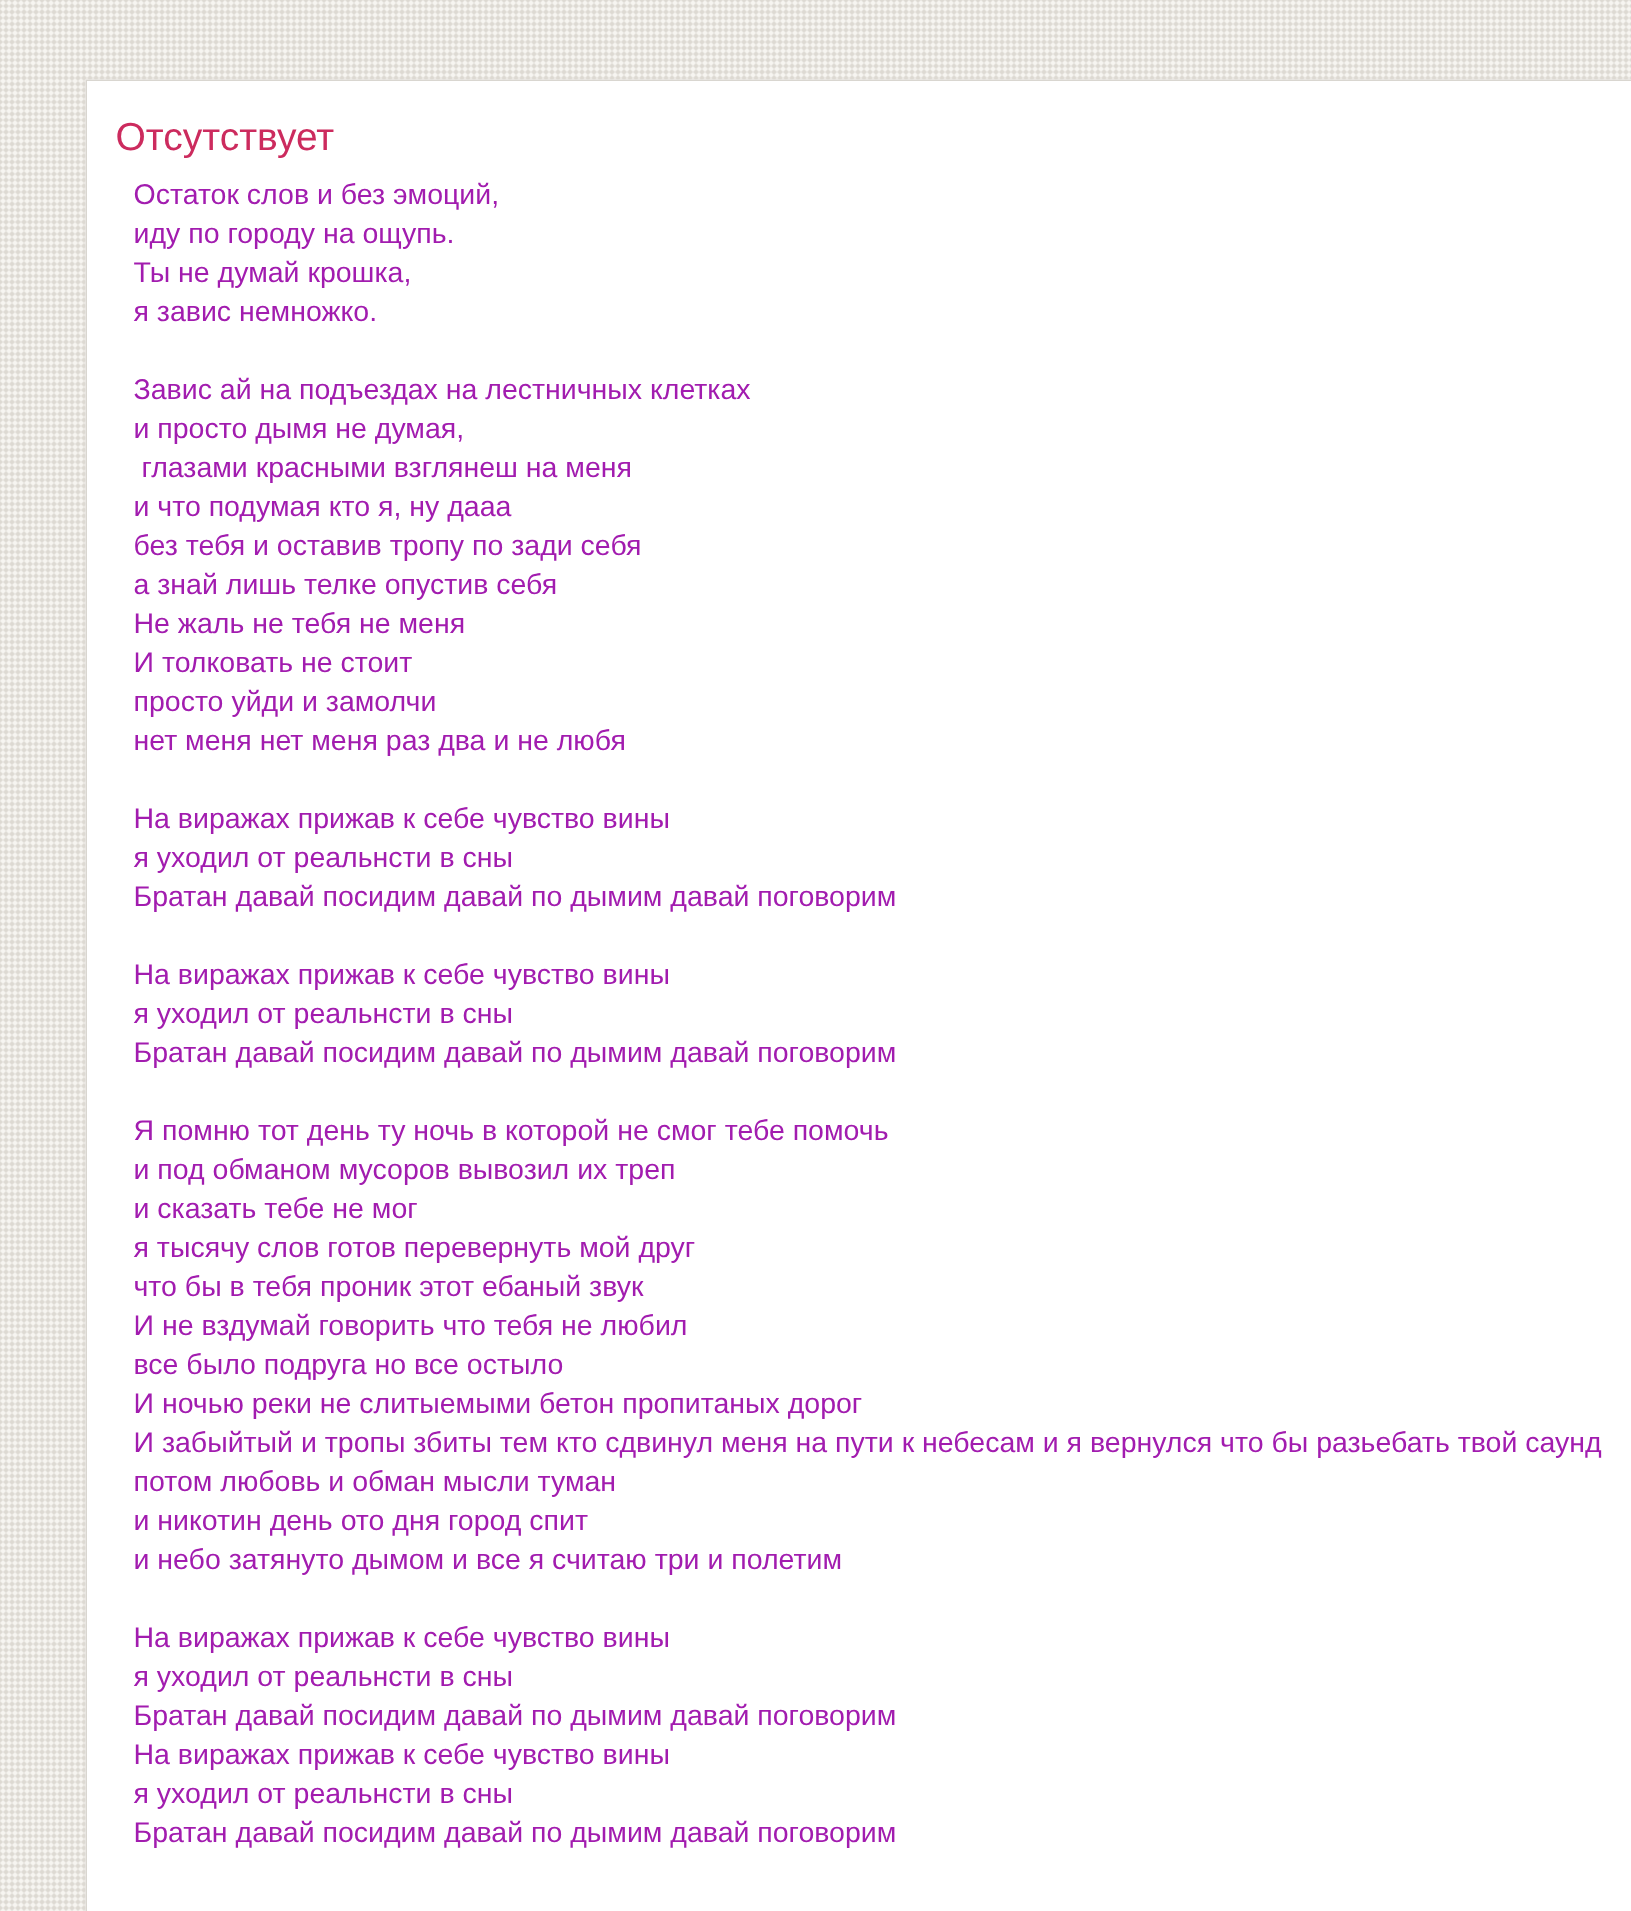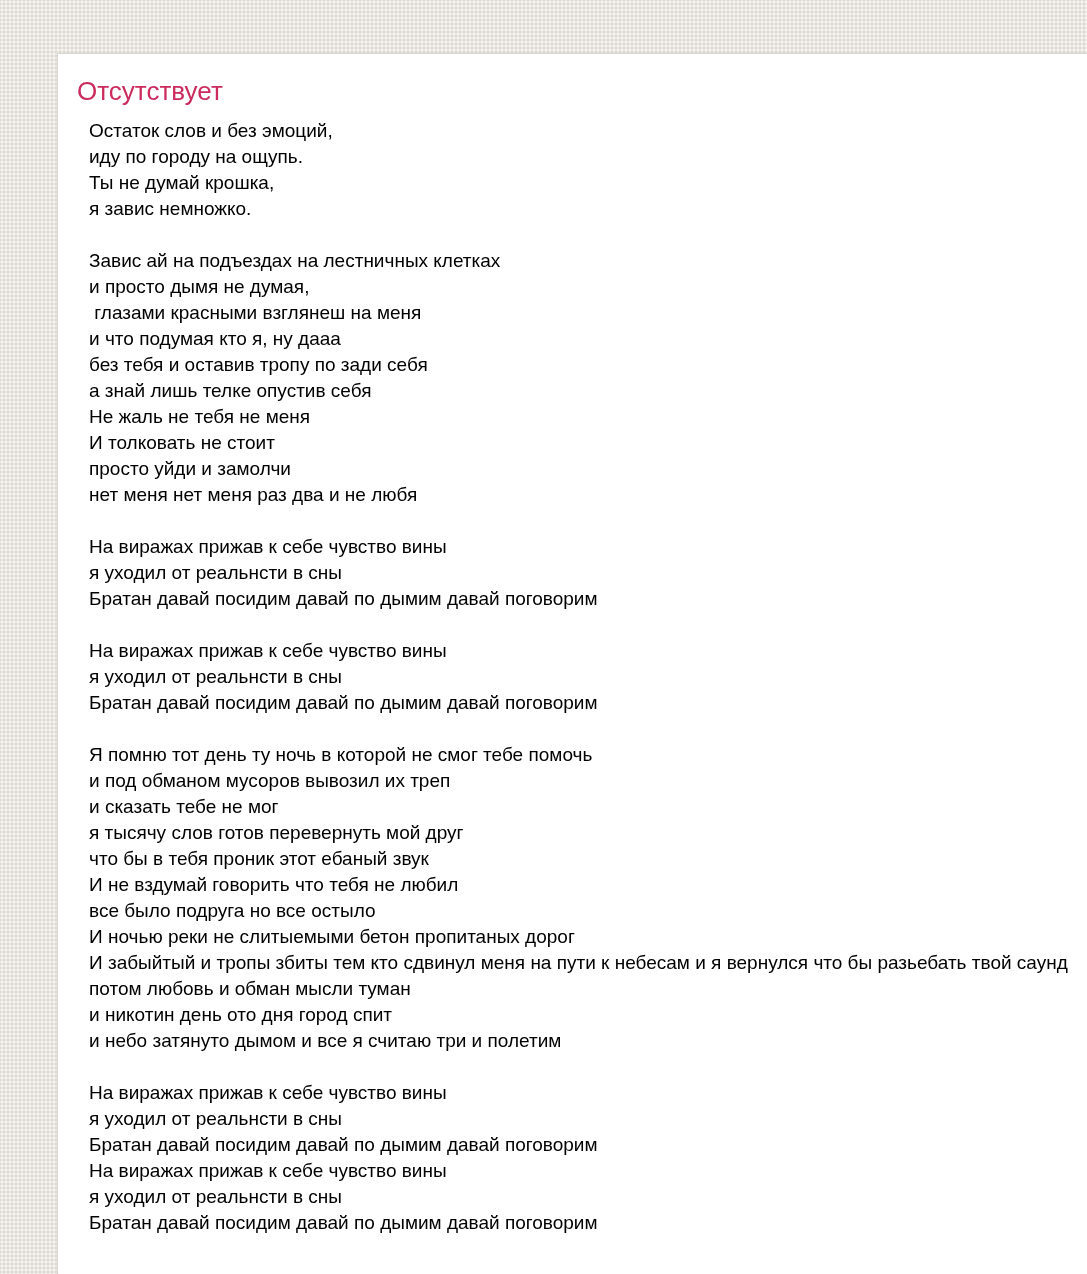--- a/index.html
+++ b/index.html
@@ -43,21 +43,21 @@
   }
   .artist-link {
     color: #57a1ae;
     text-decoration: none;
     cursor: pointer;
   }
   .lyrics {
     margin-top: 12px;
     font-size: 19px;
     line-height: 26px;
-    color: #000000;
+    color: #a21caf;
     white-space: pre;
   }
 </style>
 </head>
 <body>
 
 <div class="card">
   <h1 class="song-title">Отсутствует</h1>
   <div class="lyrics">Остаток слов и без эмоций,
 иду по городу на ощупь.

